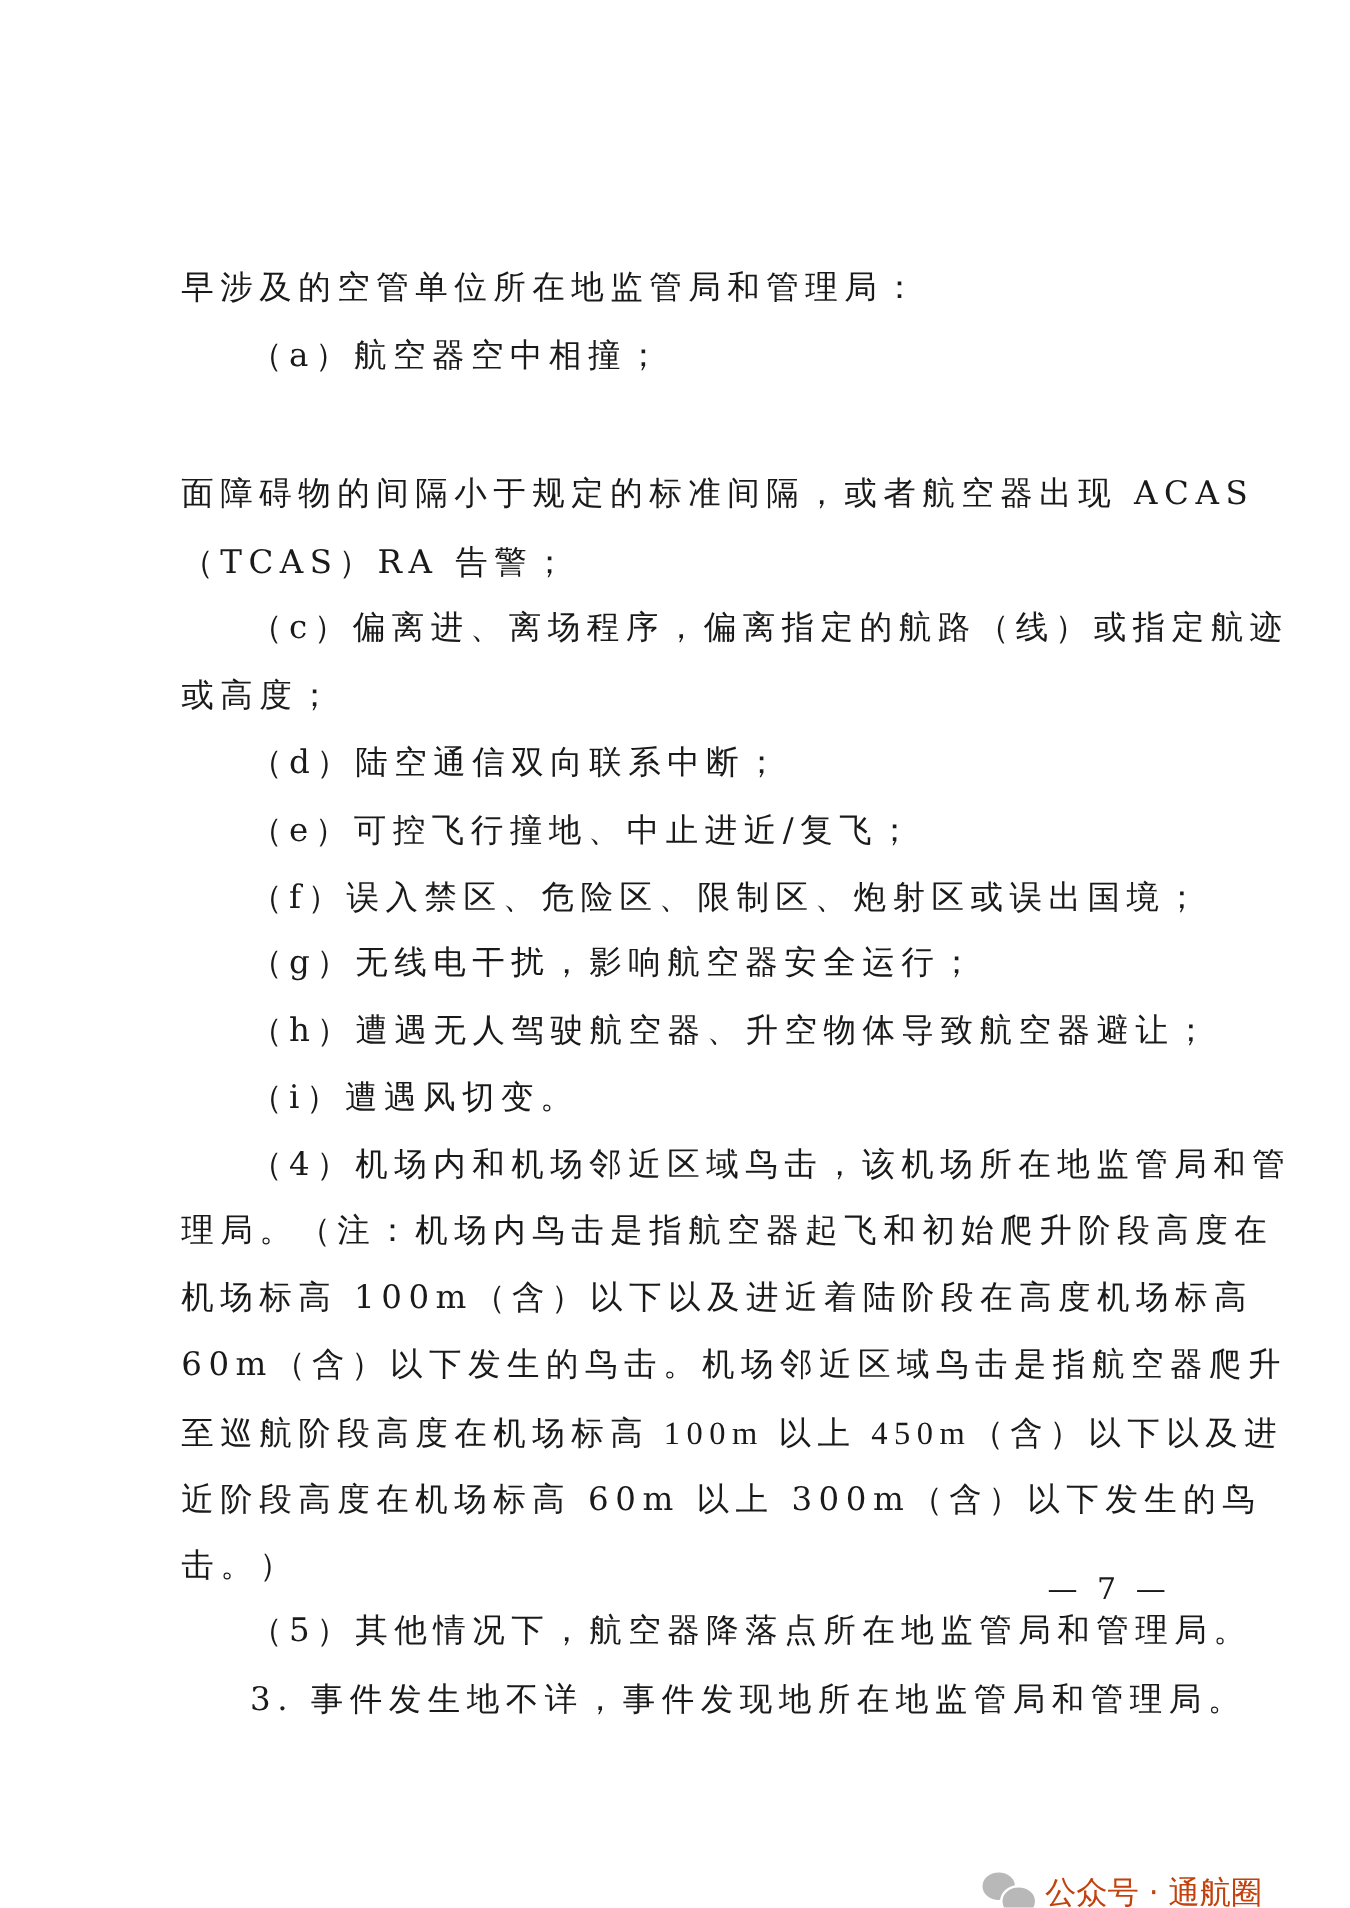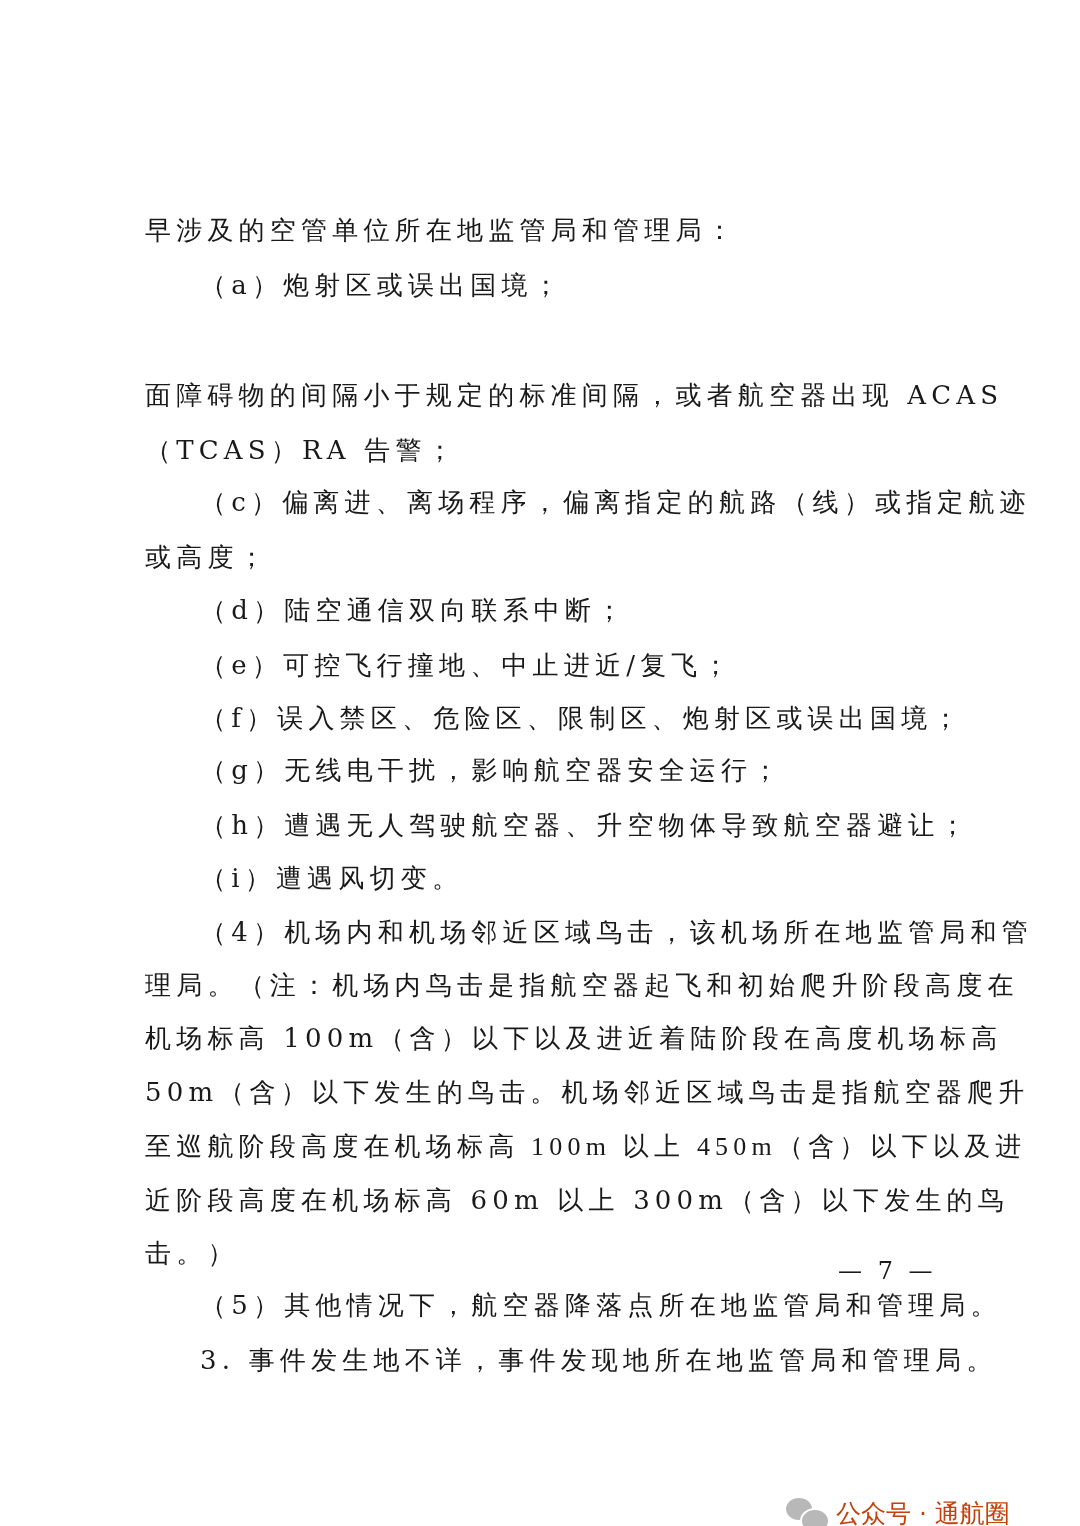--- a/index.html
+++ b/index.html
@@ -22,35 +22,35 @@
   }
   .wm-icon { width:42px; height:32px; position:relative; }
   .bubble1 { position:absolute; left:0; top:0; width:26px; height:22px; border-radius:50%; background:#b8b8b8; }
   .bubble2 { position:absolute; left:14px; top:10px; width:26px; height:22px; border-radius:50%; background:#b8b8b8; border:2px solid #fff; box-sizing:content-box; }
 </style>
 </head>
 <body>
 
 <div class="page">
   <div class="line" style="top:180px;">早涉及的空管单位所在地监管局和管理局：</div>
-  <div class="line indent" style="top:235px;">（a）炮射区或误出国境；</div>
+  <div class="line indent" style="top:235px;">（a）航空器空中相撞；</div>
   <div class="line" style="top:345px;">面障碍物的间隔小于规定的标准间隔，或者航空器出现 ACAS</div>
   <div class="line" style="top:400px;">（TCAS）RA 告警；</div>
   <div class="line indent" style="top:452px;text-align:right;">（c）偏离进、离场程序，偏离指定的航路（线）或指定航迹</div>
   <div class="line" style="top:507px;">或高度；</div>
   <div class="line indent" style="top:560px;">（d）陆空通信双向联系中断；</div>
   <div class="line indent" style="top:615px;">（e）可控飞行撞地、中止进近/复飞；</div>
   <div class="line indent" style="top:668px;">（f）误入禁区、危险区、限制区、炮射区或误出国境；</div>
   <div class="line indent" style="top:720px;">（g）无线电干扰，影响航空器安全运行；</div>
   <div class="line indent" style="top:775px;">（h）遭遇无人驾驶航空器、升空物体导致航空器避让；</div>
   <div class="line indent" style="top:828px;">（i）遭遇风切变。</div>
   <div class="line indent" style="top:882px;">（4）机场内和机场邻近区域鸟击，该机场所在地监管局和管</div>
   <div class="line" style="top:935px;">理局。（注：机场内鸟击是指航空器起飞和初始爬升阶段高度在</div>
   <div class="line" style="top:988px;text-align:center;">机场标高 100m（含）以下以及进近着陆阶段在高度机场标高</div>
-  <div class="line" style="top:1042px;">50m（含）以下发生的鸟击。机场邻近区域鸟击是指航空器爬升</div>
+  <div class="line" style="top:1042px;">60m（含）以下发生的鸟击。机场邻近区域鸟击是指航空器爬升</div>
   <div class="line" style="top:1097px;font-family:Liberation Serif, serif;">至巡航阶段高度在机场标高 100m 以上 450m（含）以下以及进</div>
   <div class="line" style="top:1150px;">近阶段高度在机场标高 60m 以上 300m（含）以下发生的鸟</div>
   <div class="line" style="top:1203px;">击。）</div>
   <div class="line indent" style="top:1255px;">（5）其他情况下，航空器降落点所在地监管局和管理局。</div>
   <div class="line indent" style="top:1310px;">3. 事件发生地不详，事件发现地所在地监管局和管理局。</div>
 
   <div class="page-number">— 7 —</div>
 
   <div class="watermark">
     <span class="wm-icon">

